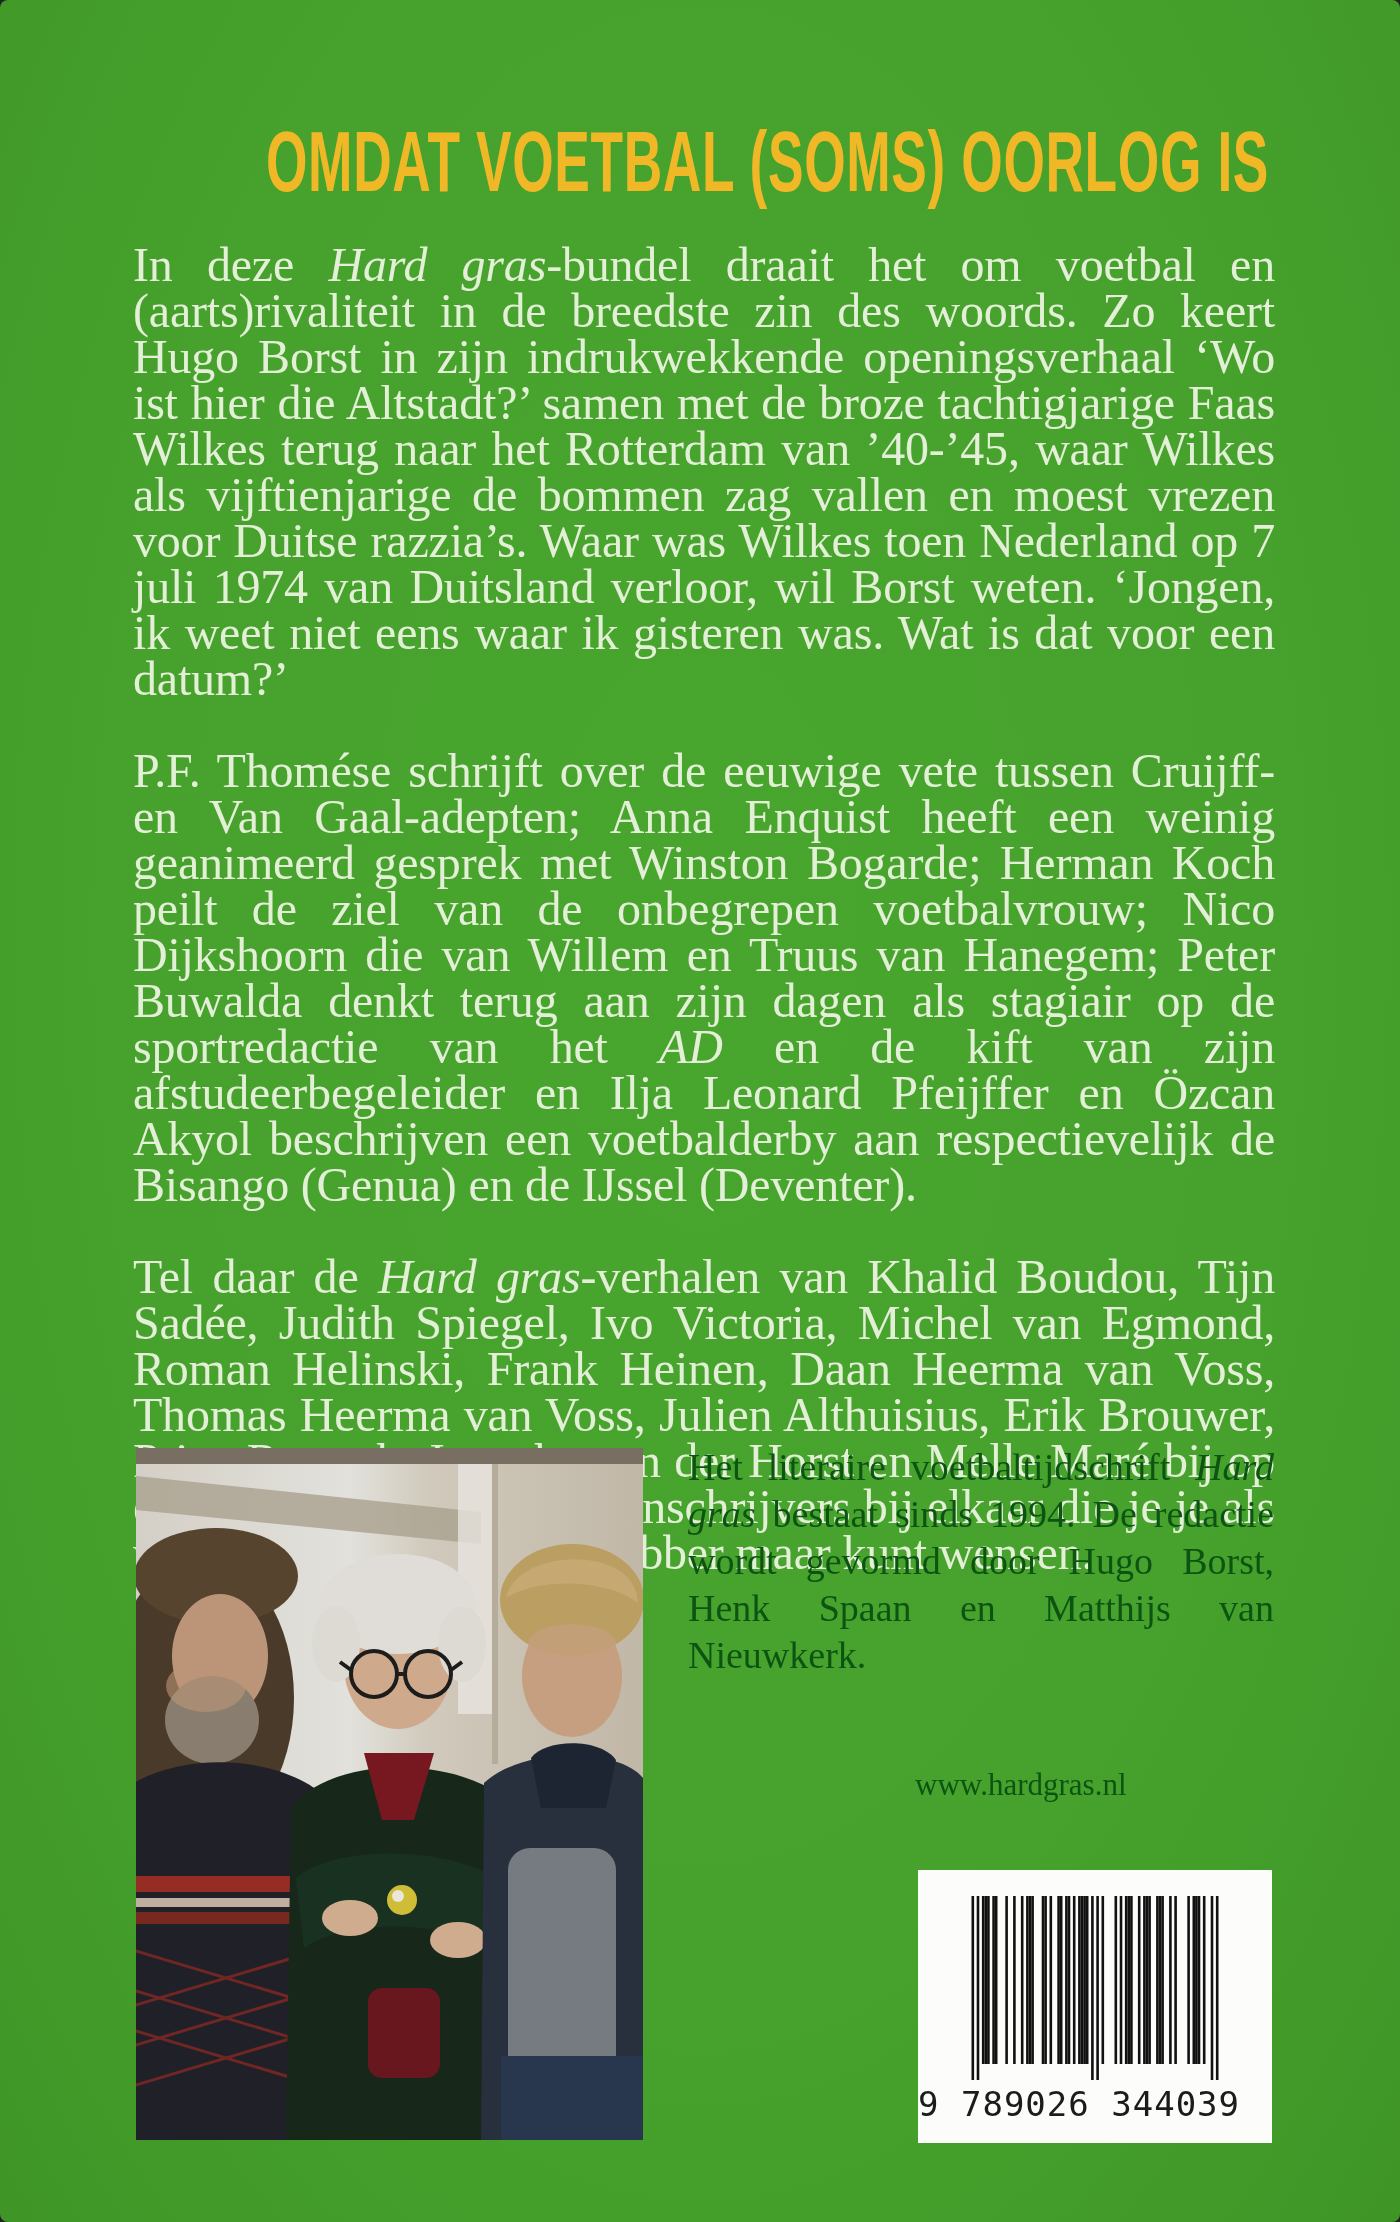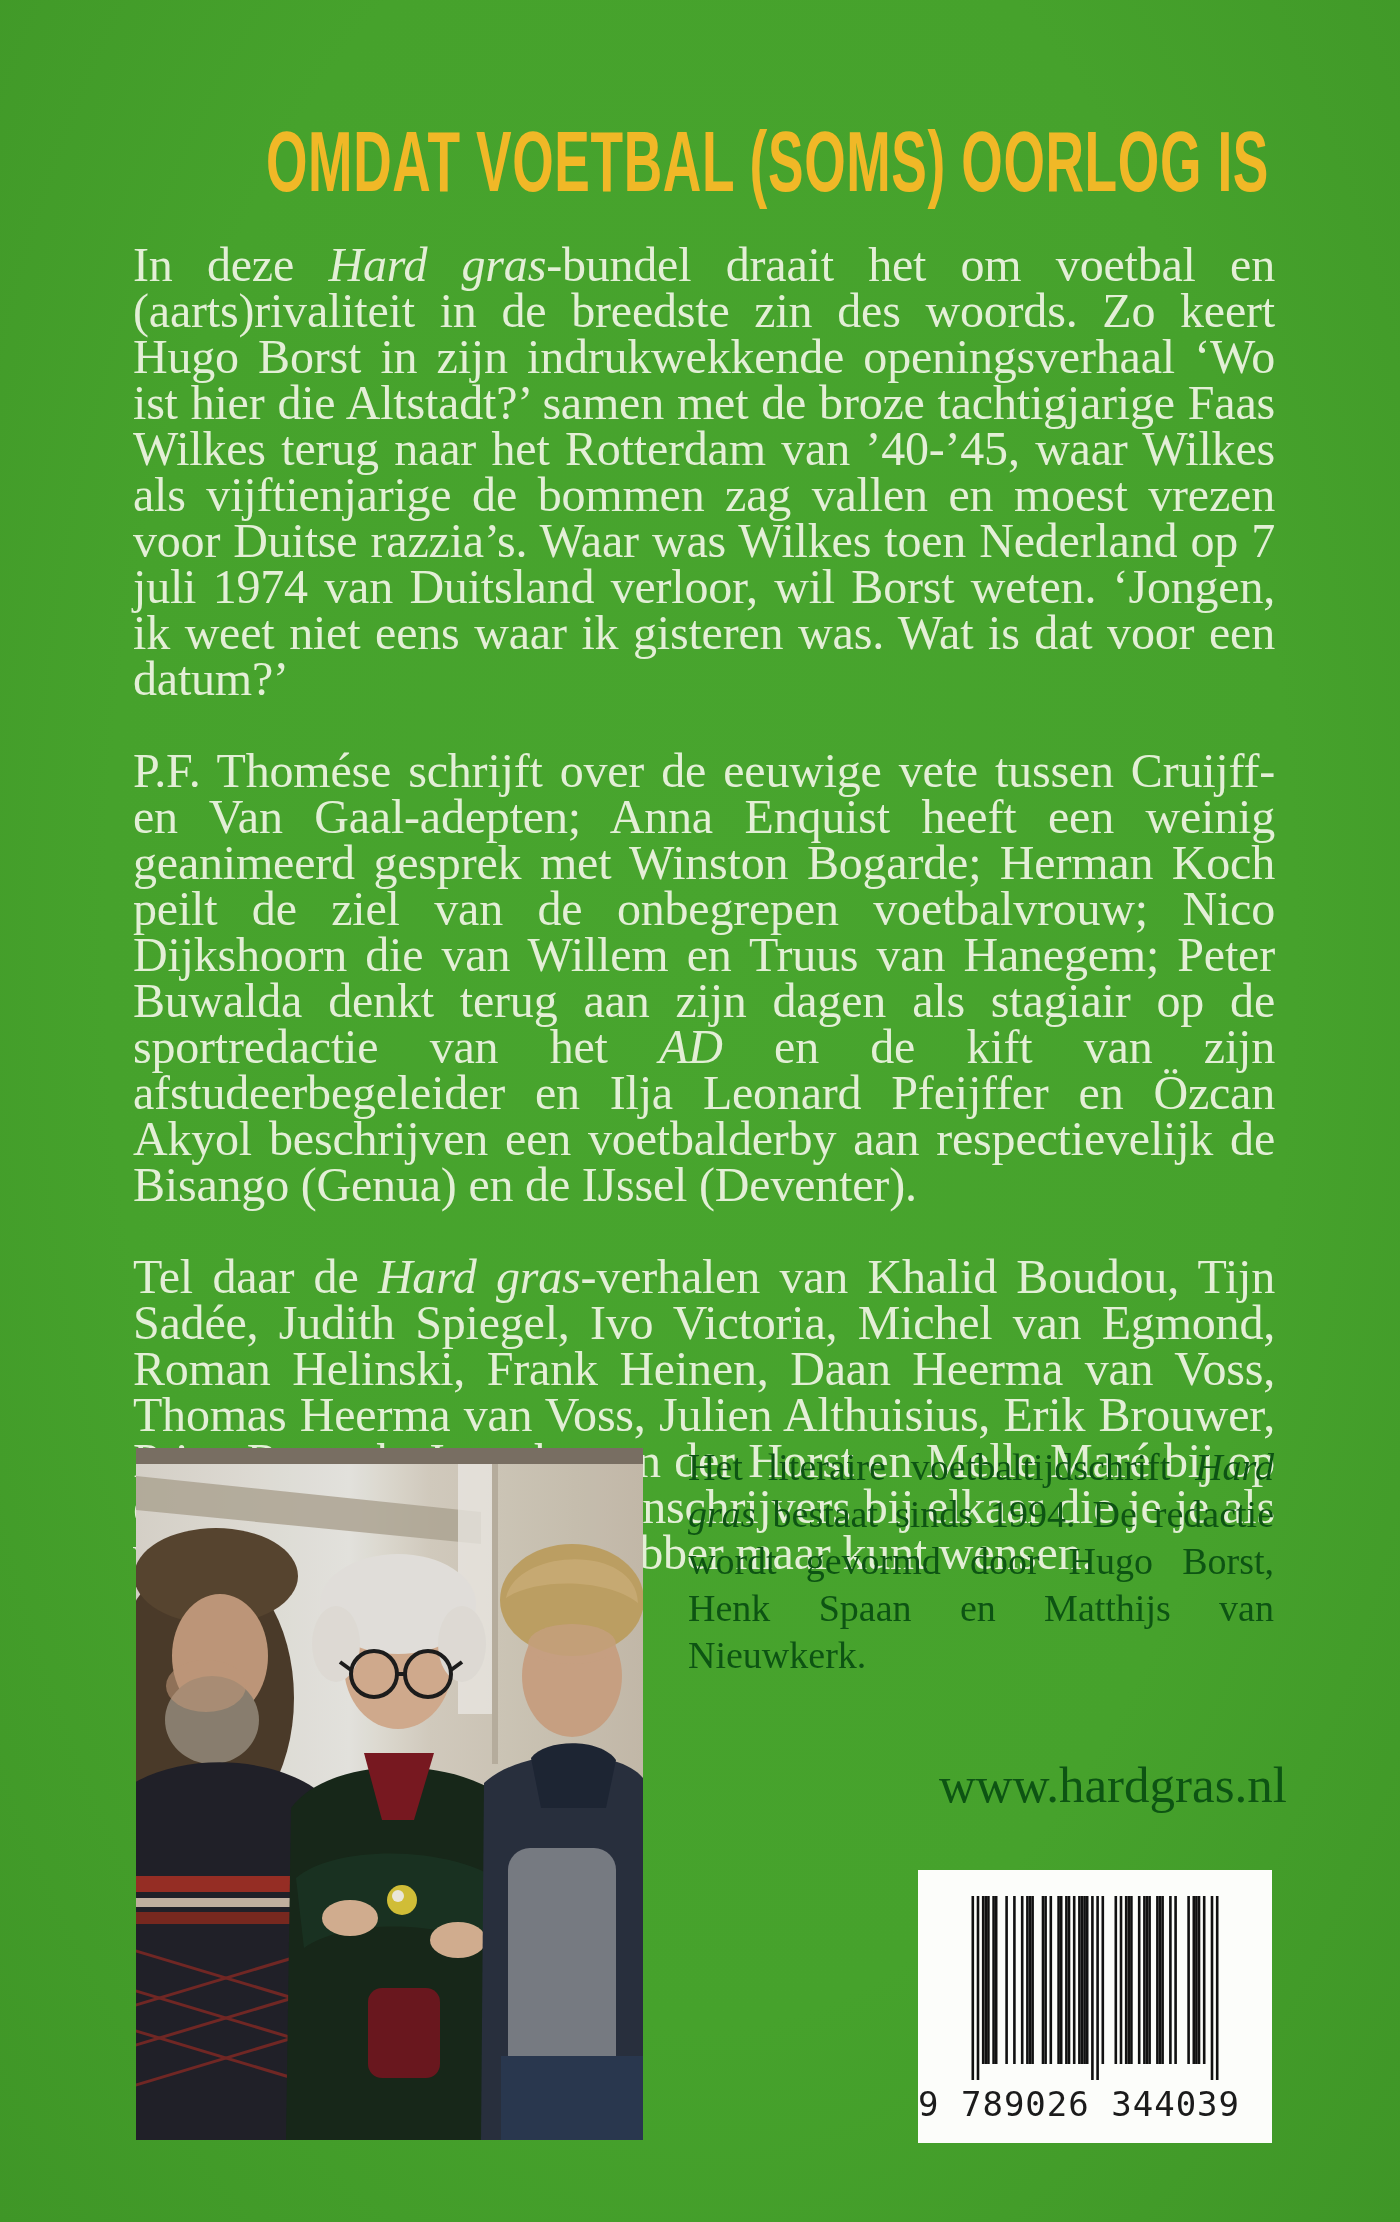--- a/index.html
+++ b/index.html
@@ -4,20 +4,21 @@
 <style>
   html,body{margin:0;padding:0;background:#222;}
   .page{
     position:relative;
     width:1400px;height:2222px;
     margin:0 auto;
     background:#46a22c;
     background:radial-gradient(ellipse at 50% 42%, #48a52e 0%, #46a22c 60%, #3f9627 100%);
     overflow:hidden;
     font-family:"Liberation Serif", serif;
+    border-radius:8px;
   }
   .title{
     position:absolute;top:118px;left:0;right:0;
     text-align:center;
     font-family:"Liberation Sans", sans-serif;
     font-weight:700;
     font-size:86px;
     line-height:1;
     color:#f0b827;
     transform:scaleX(.62);
@@ -33,23 +34,22 @@
   }
   .blurb p{margin:0 0 46px 0;}
   .about{
     position:absolute;left:688px;top:1444px;width:586px;
     font-size:38px;line-height:47px;
     text-align:justify;
     color:#0d5413;
   }
   .urls{
     position:absolute;left:915px;top:1760px;
-    font-size:51px;line-height:50px;
+    font-size:31px;line-height:50px;
     color:#0d5413;
-    margin-left:24px;
   }
   .urls span{display:block;}
   .photo{
     position:absolute;left:136px;top:1448px;width:507px;height:692px;
     display:block;
   }
   .barcode-box{
     position:absolute;left:918px;top:1870px;width:354px;height:273px;
     background:#fcfdfa;
     display:flex;flex-direction:column;align-items:flex-start;justify-content:flex-start;

